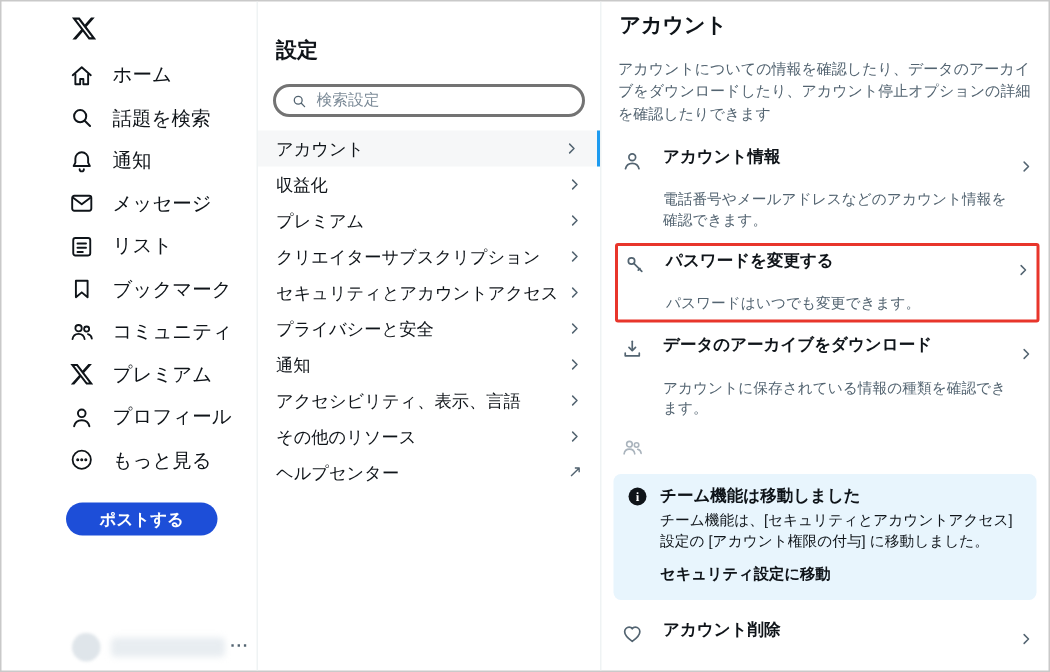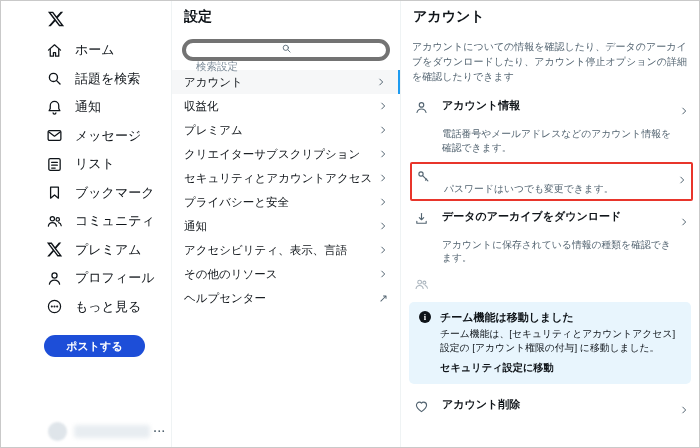--- a/index.html
+++ b/index.html
@@ -60,33 +60,32 @@
   .pdots {
     margin-left:auto; color:#536471; font-size:11px;
     font-weight:bold; letter-spacing:0.5px; line-height:1;
   }
 
   
   .settings-col {
     width:230px; min-width:230px;
     border-left:1px solid #eff3f4;
     border-right:1px solid #eff3f4;
-    padding-top:7px;
+    padding-top:24px;
   }
   .col-title {
     font-size:14px; font-weight:bold; color:#0f1419;
     padding:0 12px; margin-bottom:13px;
   }
   .search-box {
     margin:0 10px 9px 10px;
     height:22px;
-    border:4px solid #737373; border-radius:999px;
+    border:2px solid #737373; border-radius:999px;
     display:flex; align-items:center; gap:6px;
     padding:0 10px;
-    flex-direction:column;
   }
   .search-box svg { width:11px; height:11px; flex:none; }
   .search-box input {
     border:none; outline:none; width:100%;
     font-family:"Liberation Sans", sans-serif;
     font-size:10.5px; color:#0f1419; background:transparent;
   }
   .search-box input::placeholder { color:#7b8a97; }
   .menu-item {
     height:24px;
@@ -433,20 +432,21 @@
     </div>
 
     <div class="highlight-wrap">
       <div class="acc-row">
         <span class="aicon">
             <svg viewBox="0 0 24 24">
               <use href="#i-key"></use>
             </svg>
           </span>
         <div class="atext">
+          <div class="atitle">パスワードを変更する</div>
           <div class="asub">パスワードはいつでも変更できます。</div>
         </div>
         <span class="chev acc-chev">
             <svg viewBox="0 0 24 24">
               <use href="#i-chev"></use>
             </svg>
           </span>
       </div>
     </div>
 

